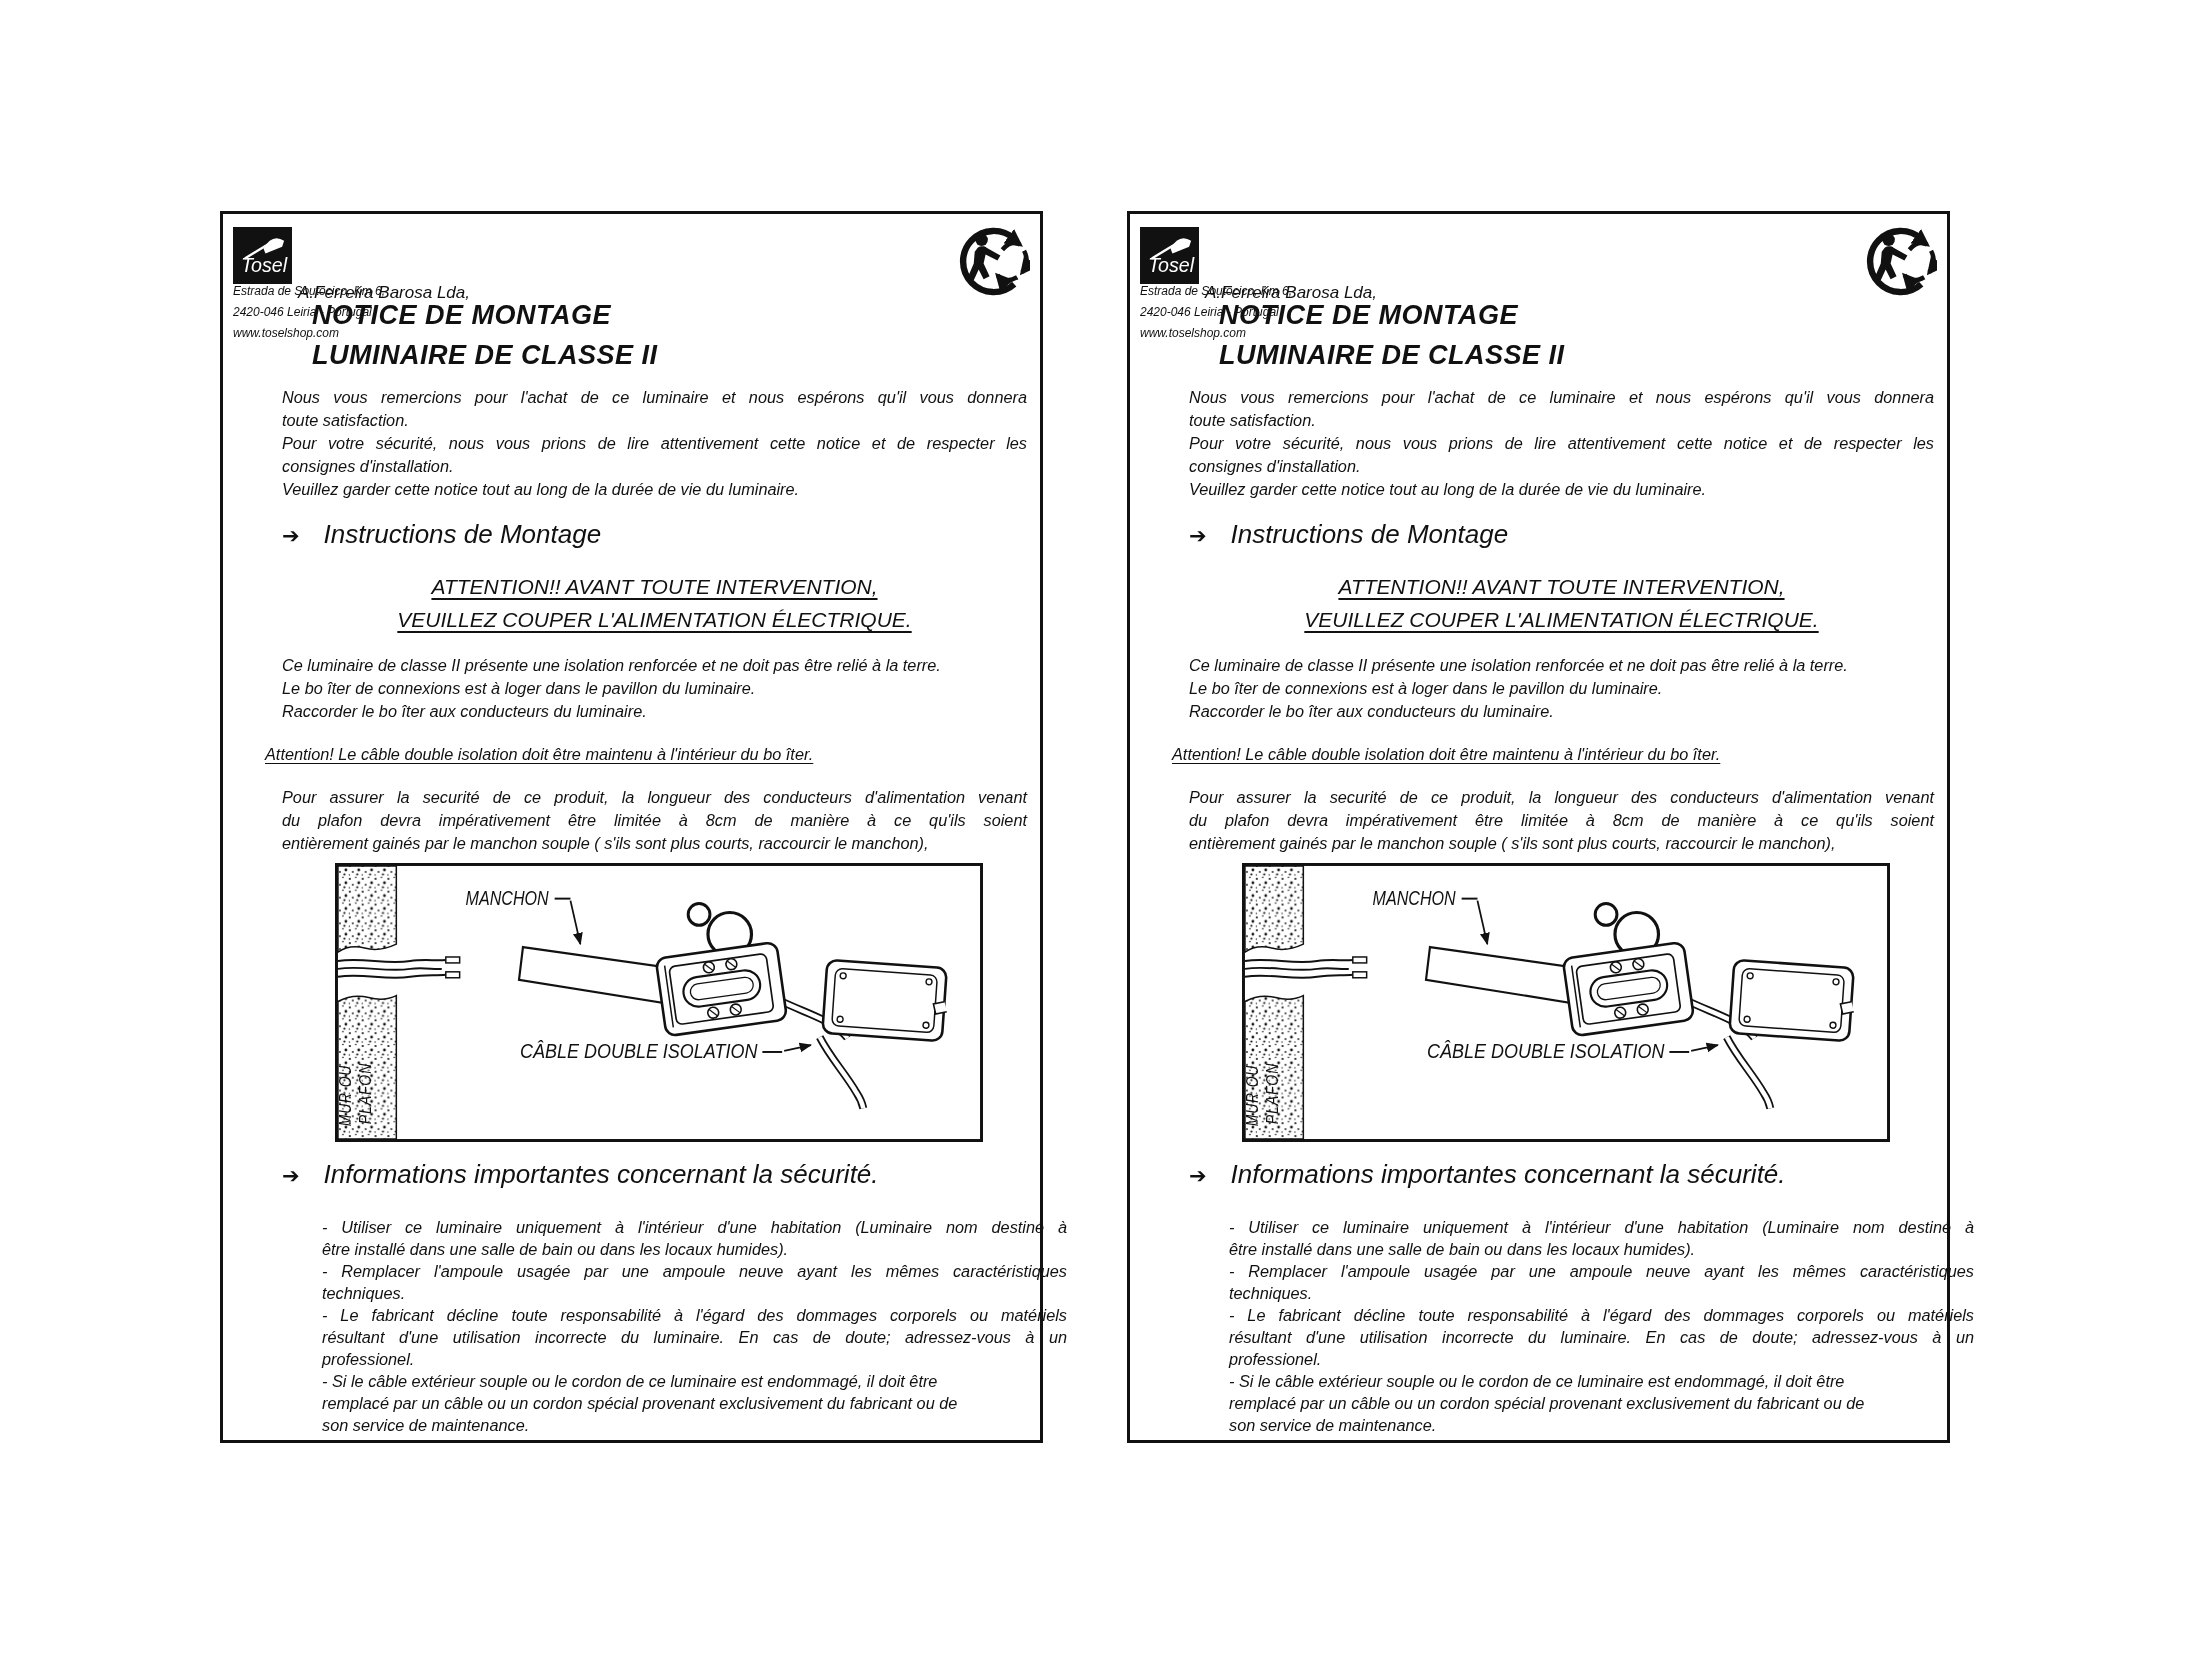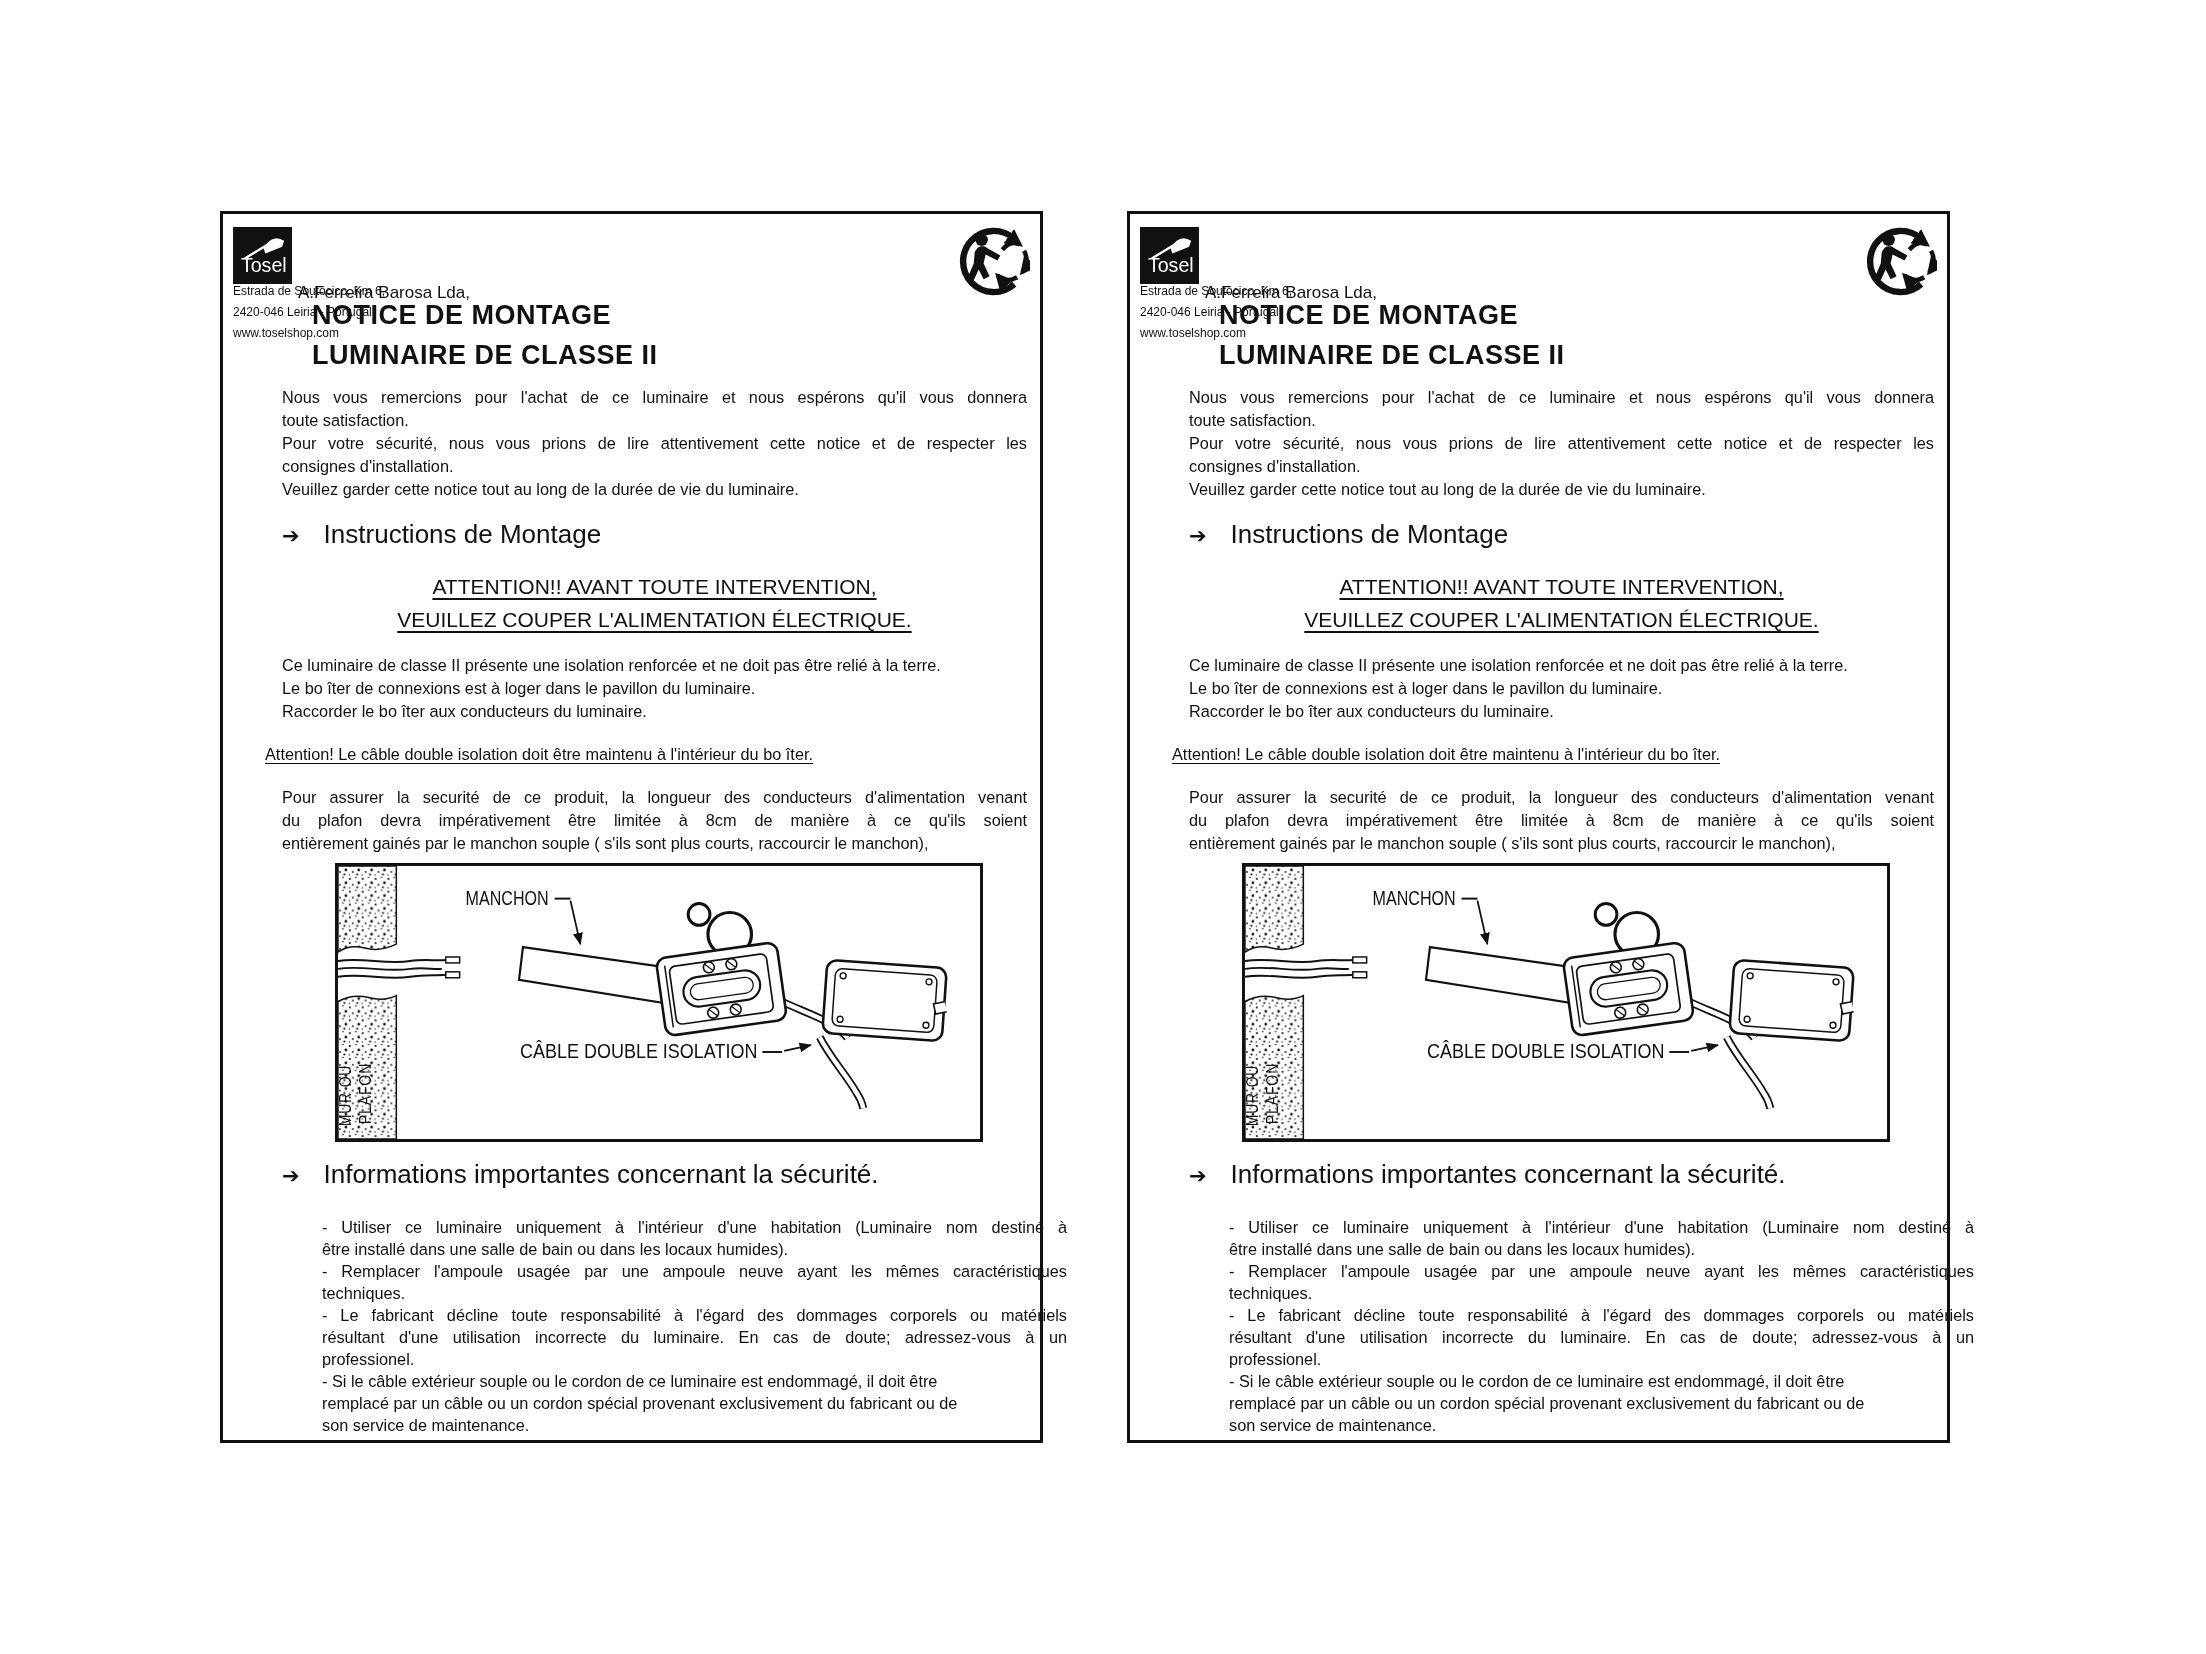--- a/index.html
+++ b/index.html
@@ -1,19 +1,19 @@
 <!DOCTYPE html>
 <html><head>
 <meta charset="utf-8">
 <style>
   html,body{margin:0;padding:0;background:#ffffff;}
   .canvas{position:relative;width:2207px;height:1654px;background:#fff;overflow:hidden;
           font-family:"Liberation Sans",sans-serif;color:#111;}
   .panel{position:absolute;top:211px;width:823px;height:1232px;border:3px solid #111;
-         box-sizing:border-box;background:#fff;}
+         box-sizing:border-box;background:#fff;font-style:italic;}
   #panels .panel:nth-child(1){left:220px;}
   #panels .panel:nth-child(2){left:1127px;}
 
   
   .logo{position:absolute;left:10px;top:13px;width:59px;height:57px;}
   .company-name{position:absolute;left:75px;top:69px;font-size:17px;white-space:nowrap;}
   .addr{position:absolute;left:10px;top:67px;font-size:12px;line-height:21px;white-space:nowrap;}
   .title{position:absolute;left:89px;right:28px;top:63px;text-align:left;
          font-size:27px;line-height:40px;letter-spacing:0.5px;}
   .triman{position:absolute;right:10px;top:10px;width:75px;height:75px;}

